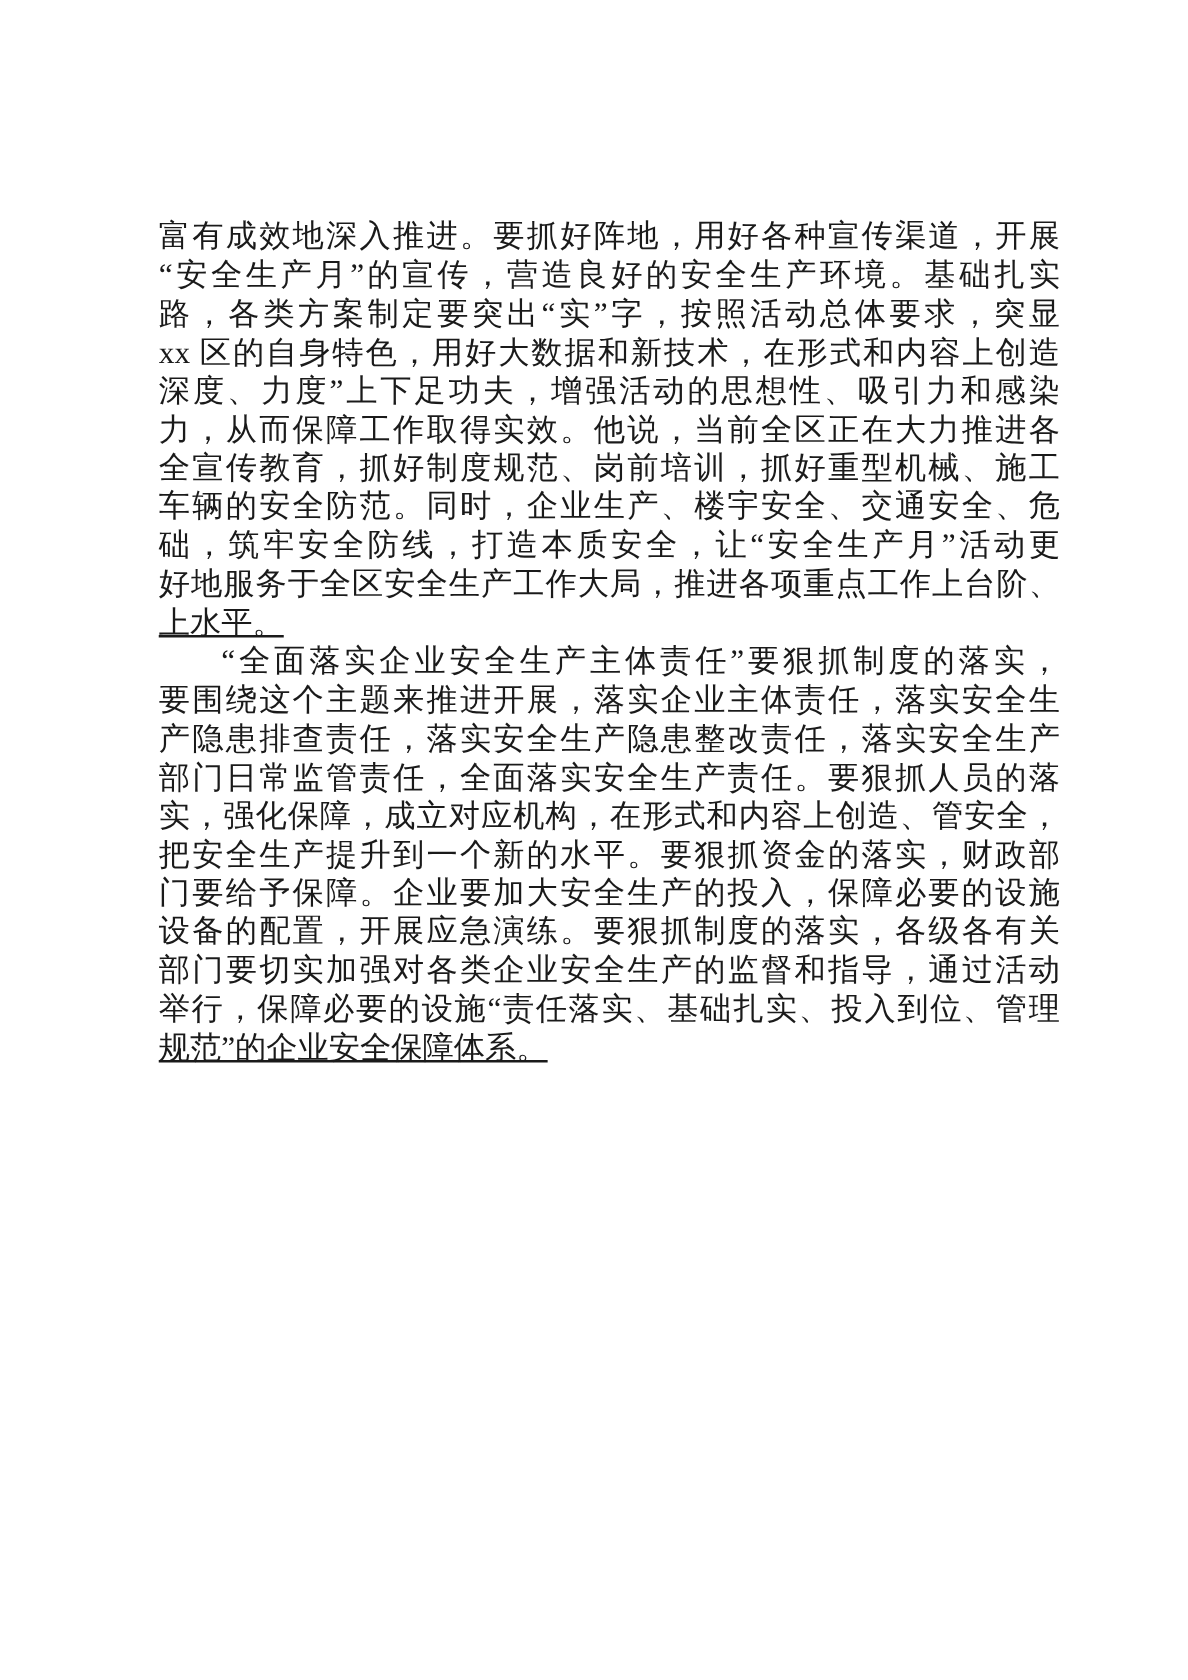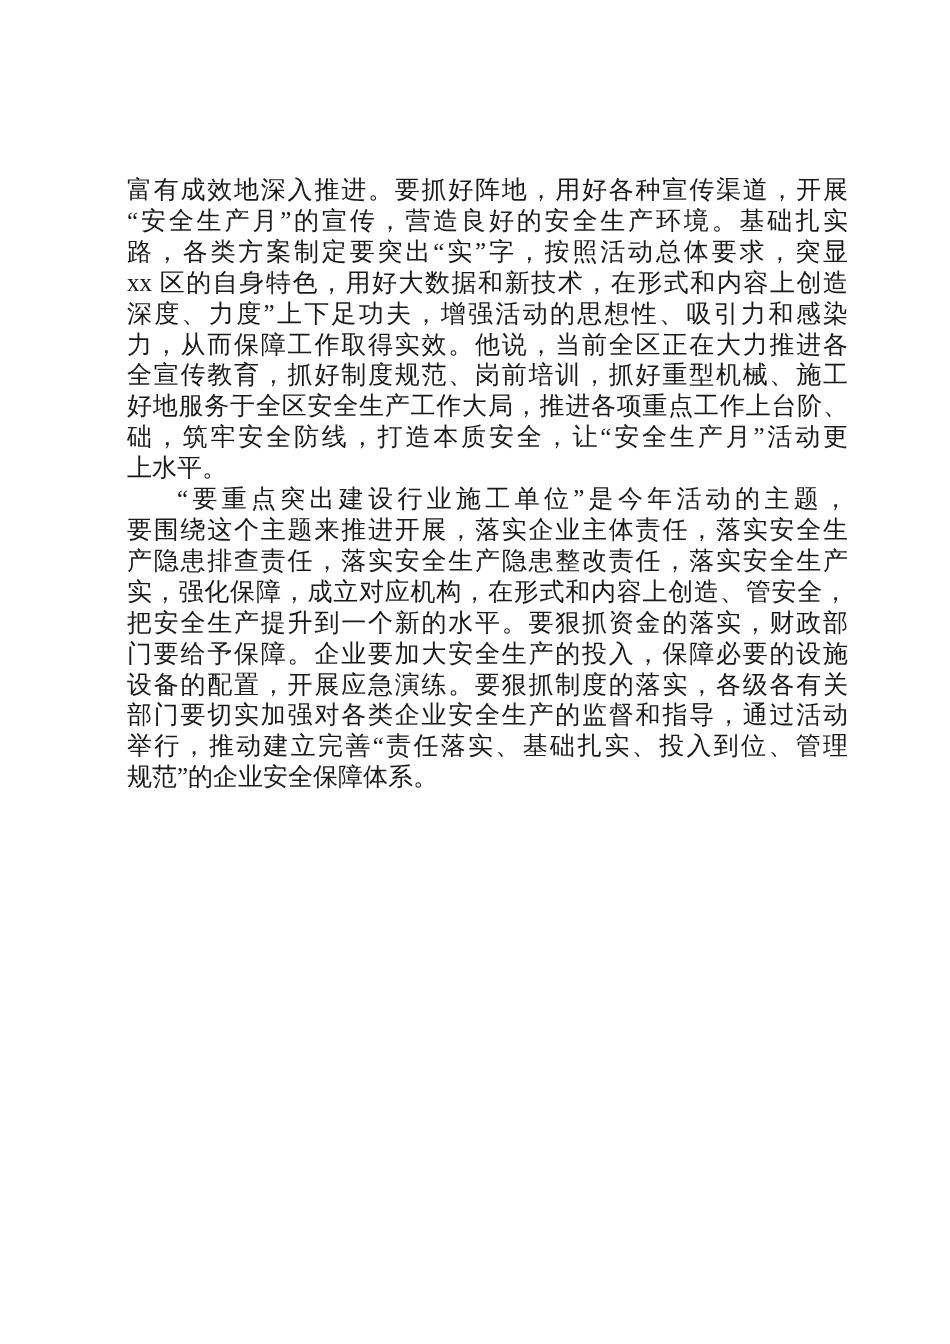--- a/index.html
+++ b/index.html
@@ -20,20 +20,21 @@
   }
   .line{
     font-size:25px;
     line-height:30.9px;
     text-align:justify;
     text-align-last:justify;
     text-justify:inter-character;
   }
   .line.last{
     text-align-last:left;
+    text-decoration:underline;
   }
   .line.indent{
     text-indent:50px;
   }
   .footer{
     position:absolute;
     left:0;
     right:0;
     top:1241px;
     text-align:center;
@@ -51,34 +52,36 @@
   <div class="text-block">
 
     <div class="para">
       <div class="line">富有成效地深入推进。要抓好阵地，用好各种宣传渠道，开展</div>
       <div class="line">“安全生产月”的宣传，营造良好的安全生产环境。基础扎实</div>
       <div class="line">路，各类方案制定要突出“实”字，按照活动总体要求，突显</div>
       <div class="line">xx 区的自身特色，用好大数据和新技术，在形式和内容上创造</div>
       <div class="line">深度、力度”上下足功夫，增强活动的思想性、吸引力和感染</div>
       <div class="line">力，从而保障工作取得实效。他说，当前全区正在大力推进各</div>
       <div class="line">全宣传教育，抓好制度规范、岗前培训，抓好重型机械、施工</div>
+      <div class="line">车辆的安全防范。同时，企业生产、楼宇安全、交通安全、危</div>
+      <div class="line">础，筑牢安全防线，打造本质安全，让“安全生产月”活动更</div>
       <div class="line">好地服务于全区安全生产工作大局，推进各项重点工作上台阶、</div>
-      <div class="line">础，筑牢安全防线，打造本质安全，让“安全生产月”活动更</div>
       <div class="line last">上水平。</div>
     </div>
 
     <div class="para">
-      <div class="line indent">“要重点突出建设行业施工单位”是今年活动的主题，</div>
+      <div class="line indent">“全面落实企业安全生产主体责任”要狠抓制度的落实，</div>
       <div class="line">要围绕这个主题来推进开展，落实企业主体责任，落实安全生</div>
       <div class="line">产隐患排查责任，落实安全生产隐患整改责任，落实安全生产</div>
+      <div class="line">部门日常监管责任，全面落实安全生产责任。要狠抓人员的落</div>
       <div class="line">实，强化保障，成立对应机构，在形式和内容上创造、管安全，</div>
       <div class="line">把安全生产提升到一个新的水平。要狠抓资金的落实，财政部</div>
       <div class="line">门要给予保障。企业要加大安全生产的投入，保障必要的设施</div>
       <div class="line">设备的配置，开展应急演练。要狠抓制度的落实，各级各有关</div>
       <div class="line">部门要切实加强对各类企业安全生产的监督和指导，通过活动</div>
-      <div class="line">举行，推动建立完善“责任落实、基础扎实、投入到位、管理</div>
+      <div class="line">举行，保障必要的设施“责任落实、基础扎实、投入到位、管理</div>
       <div class="line last">规范”的企业安全保障体系。</div>
     </div>
 
   </div>
 
   <div class="footer">第2页 共2页</div>
 </div>
 
 </body></html>

